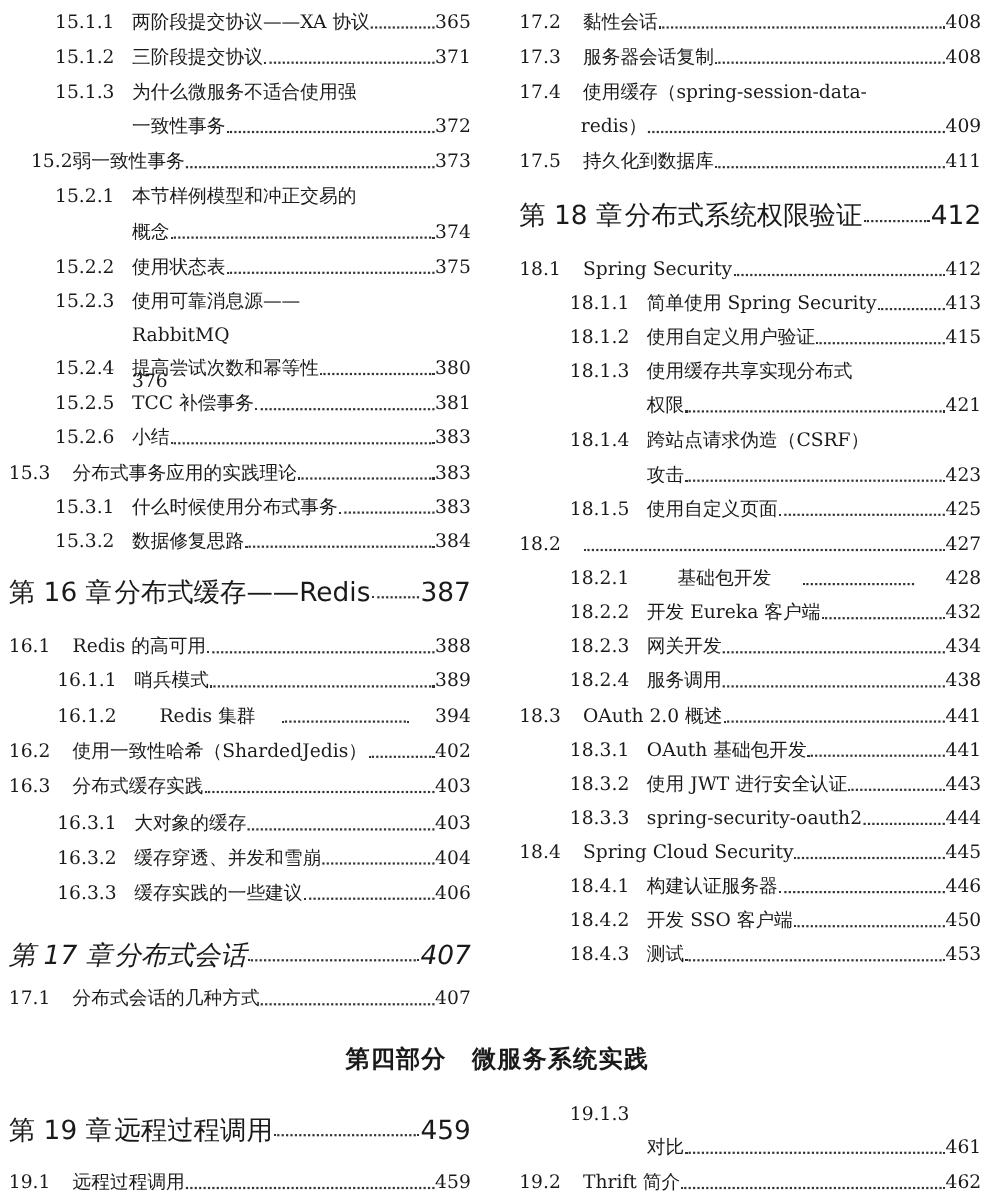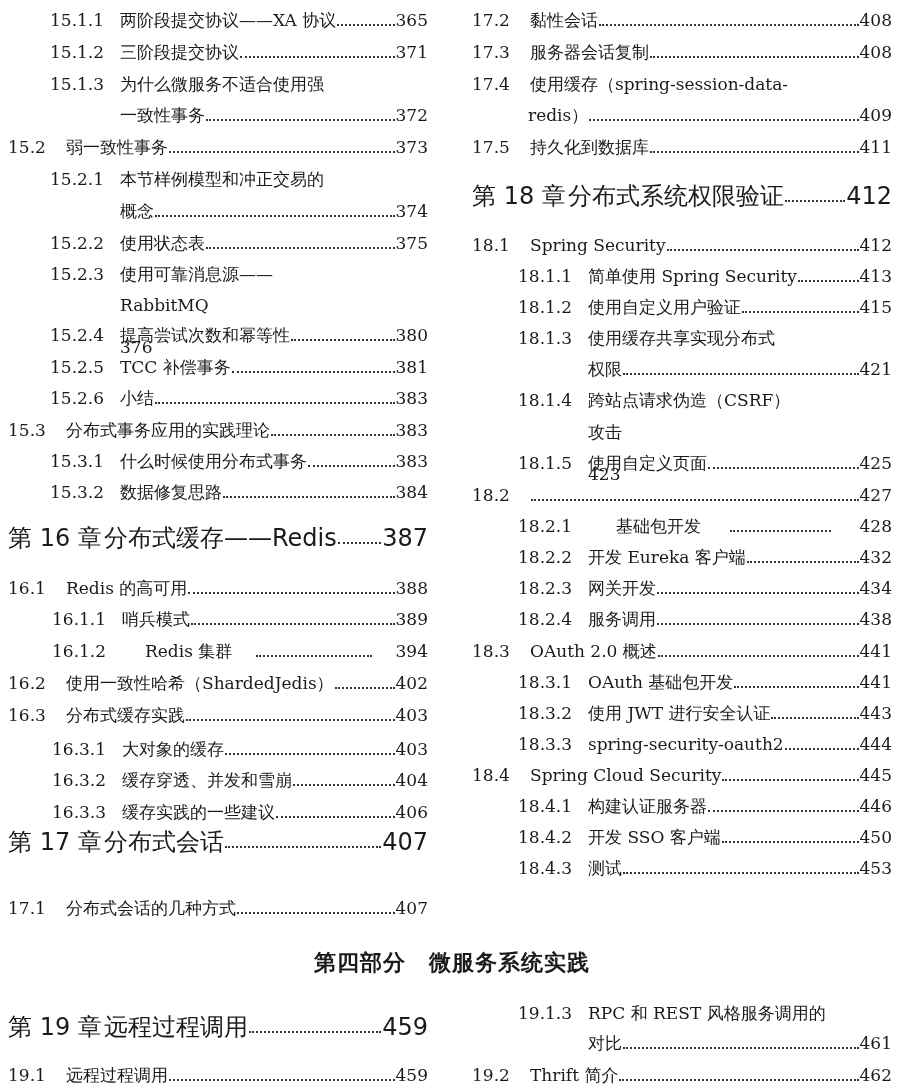--- a/index.html
+++ b/index.html
@@ -49,21 +49,21 @@
       </div>
       <div class="row subsection" style="left: 50px; top: 69px; width: 378px;">
         <span class="num">15.1.3</span>
         <span class="title">为什么微服务不适合使用强</span>
       </div>
       <div class="row cont" style="left: 120px; top: 100px; width: 308px;">
         <span class="title">一致性事务</span>
         <span class="leader"></span>
         <span class="page-no">372</span>
       </div>
-      <div class="row section" style="left: 8px; top: 132px; width: 420px;">
+      <div class="row section" style="left: 8px; top: 132px; width: 420px; text-align: right;">
         <span class="num">15.2</span>
         <span class="title">弱一致性事务</span>
         <span class="leader"></span>
         <span class="page-no">373</span>
       </div>
       <div class="row subsection" style="left: 50px; top: 164px; width: 378px;">
         <span class="num">15.2.1</span>
         <span class="title">本节样例模型和冲正交易的</span>
       </div>
       <div class="row cont" style="left: 120px; top: 196px; width: 308px;">
@@ -169,21 +169,21 @@
         <span class="title">缓存穿透、并发和雪崩</span>
         <span class="leader"></span>
         <span class="page-no">404</span>
       </div>
       <div class="row subsection" style="left: 52px; top: 797px; width: 376px;">
         <span class="num">16.3.3</span>
         <span class="title">缓存实践的一些建议</span>
         <span class="leader"></span>
         <span class="page-no">406</span>
       </div>
-      <div class="row chapter" style="left: 8px; top: 827px; width: 420px;">
+      <div class="row chapter" style="left: 8px; top: 853px; width: 420px; font-style: italic;">
         <span class="num">第 17 章</span>
         <span class="title">分布式会话</span>
         <span class="leader"></span>
         <span class="page-no">407</span>
       </div>
       <div class="row section" style="left: 8px; top: 893px; width: 420px;">
         <span class="num">17.1</span>
         <span class="title">分布式会话的几种方式</span>
         <span class="leader"></span>
         <span class="page-no">407</span>
@@ -247,21 +247,21 @@
       </div>
       <div class="row cont" style="left: 588px; top: 354px; width: 304px;">
         <span class="title">权限</span>
         <span class="leader"></span>
         <span class="page-no">421</span>
       </div>
       <div class="row subsection" style="left: 518px; top: 385px; width: 374px;">
         <span class="num">18.1.4</span>
         <span class="title">跨站点请求伪造（CSRF）</span>
       </div>
-      <div class="row cont" style="left: 588px; top: 417px; width: 304px; flex-direction: column;">
+      <div class="row cont" style="left: 588px; top: 417px; width: 304px;">
         <span class="title">攻击</span>
         <span class="leader"></span>
         <span class="page-no">423</span>
       </div>
       <div class="row subsection" style="left: 518px; top: 448px; width: 374px;">
         <span class="num">18.1.5</span>
         <span class="title">使用自定义页面</span>
         <span class="leader"></span>
         <span class="page-no">425</span>
       </div>
@@ -354,21 +354,20 @@
       <div class="row section" style="left: 8px; top: 1060px; width: 420px;">
         <span class="num">19.1</span>
         <span class="title">远程过程调用</span>
         <span class="leader"></span>
         <span class="page-no">459</span>
       </div>
     </div>
   <div id="bottom-right">
       <div class="row subsection" style="left: 518px; top: 998px; width: 374px;">
         <span class="num">19.1.3</span>
-        <span class="title">RPC 和 REST 风格服务调用的</span>
       </div>
       <div class="row cont" style="left: 588px; top: 1028px; width: 304px;">
         <span class="title">对比</span>
         <span class="leader"></span>
         <span class="page-no">461</span>
       </div>
       <div class="row section" style="left: 472px; top: 1060px; width: 420px;">
         <span class="num">19.2</span>
         <span class="title">Thrift 简介</span>
         <span class="leader"></span>

